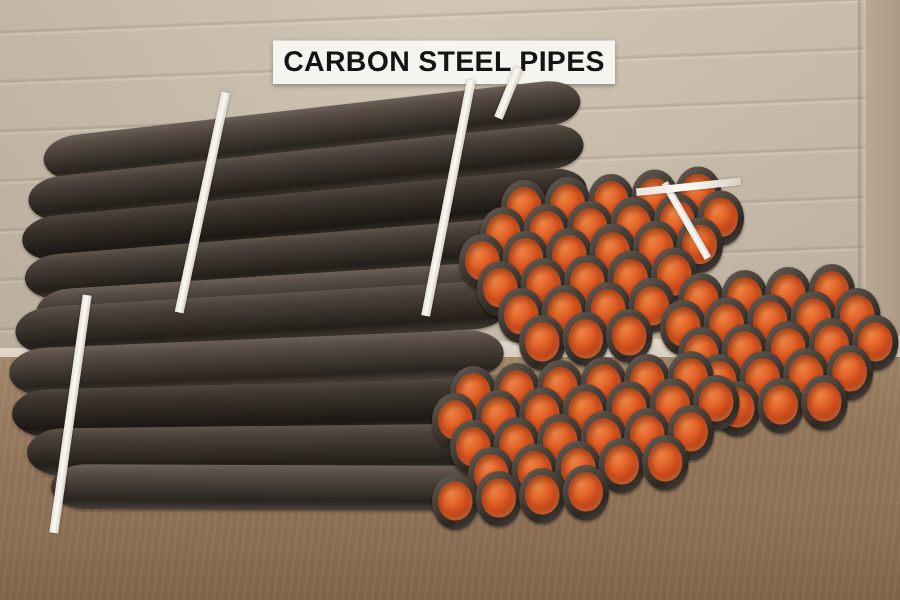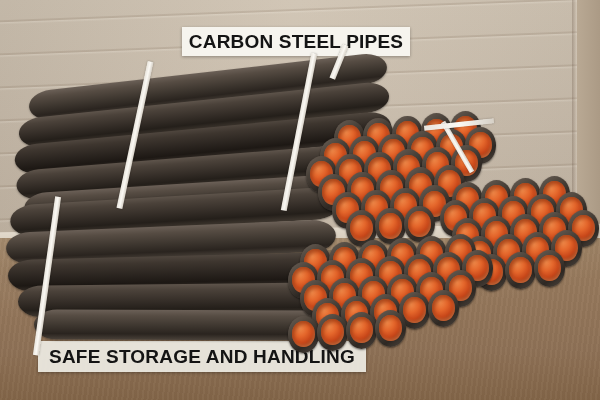--- a/index.html
+++ b/index.html
@@ -228,15 +228,14 @@
       <div class="strap" style="left: 296px; top: 52px; width: 6px; height: 160px; transform: rotate(11deg); z-index: 200;"></div>
       <div class="strap" style="left: 44px; top: 196px; width: 6px; height: 160px; transform: rotate(8deg); z-index: 201;"></div>
       <div class="strap" style="left: 455px; top: 118px; width: 5px; height: 58px; transform: rotate(-30deg); z-index: 202;"></div>
       <div class="strap" style="left: 424px; top: 122px; width: 70px; height: 5px; transform: rotate(-6deg); z-index: 202;"></div>
       <div class="strap" style="left: 336px; top: 44px; width: 6px; height: 36px; transform: rotate(22deg); z-index: 202;"></div>
     </div>
 
   <div class="label" id="label-carbon">CARBON STEEL PIPES</div>
 
 
-  <div class="label" id="label-safe">SAFE STORAGE AND HANDLING</div>
 
 </div>
 
 </body></html>

